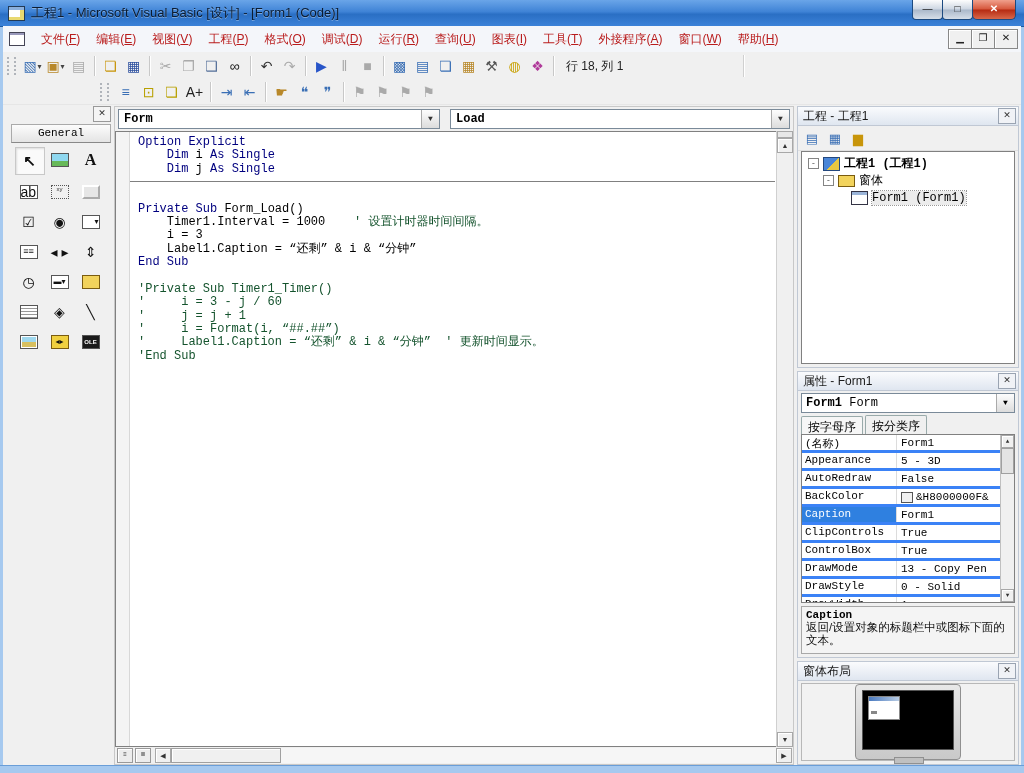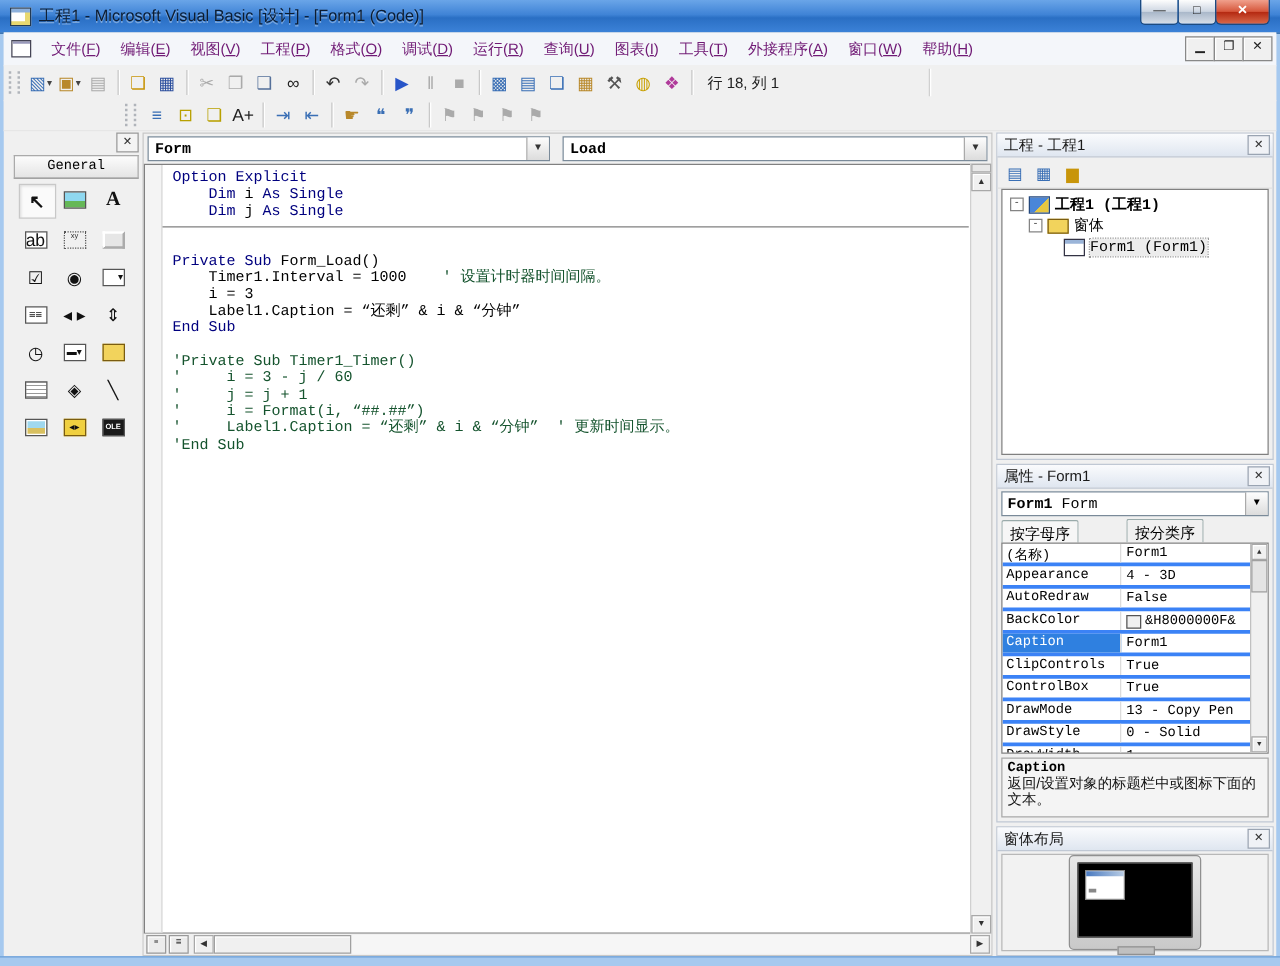--- a/index.html
+++ b/index.html
@@ -18,21 +18,21 @@
     background:linear-gradient(180deg,#fdfdfd,#cdd6e2 48%,#aab8ca 52%,#d6dee8);
     color:#222;font-size:10px;text-align:center;line-height:17px;border-radius:0 0 4px 4px;}
   .capbtn.close{width:42px;background:linear-gradient(180deg,#f0a08c,#d6573c 48%,#b52a12 52%,#d8684a);
     color:#fff;font-weight:bold;border-radius:0 0 5px 5px;}
   .client{position:absolute;top:26px;left:3px;width:1018px;height:740px;background:#f0f0f0;}
   
   .menubar{position:absolute;top:0;left:0;right:0;height:26px;background:#f4f6fa;
     border-bottom:1px solid #d8dce2;display:flex;align-items:center;}
   .mdi-icon{width:14px;height:12px;margin:0 8px 0 6px;background:#fff;border:1px solid #445;
     box-shadow:inset 0 2px 0 #99b;}
-  .menu-item{padding:4px 8px;color:#701a75;}
+  .menu-item{padding:4px 8px;color:#b91c1c;}
   .menu-item u{text-decoration:underline;}
   .mdi-btns{position:absolute;right:3px;top:3px;display:flex;}
   .mdi-btn{width:22px;height:18px;border:1px solid #888;margin-left:-1px;background:#f0f0f0;
     text-align:center;line-height:16px;font-size:10px;color:#222;box-shadow:inset 1px 1px 0 #fff;}
   
   .toolbar{position:absolute;left:0;right:0;background:#f0f0f0;display:flex;align-items:center;}
   .toolbar1{top:26px;height:28px;border-bottom:1px solid #e0e0e0;}
   .toolbar2{top:54px;height:24px;padding-left:93px;border-bottom:1px solid #e6e6e6;}
   .grip{width:5px;height:18px;margin:0 5px 0 4px;border-left:2px dotted #b0b4ba;border-right:2px dotted #b0b4ba;}
   .tbtn{height:22px;min-width:23px;display:flex;align-items:center;justify-content:center;position:relative;}
@@ -118,21 +118,21 @@
   .ticon.icon-project{background:linear-gradient(135deg,#4a86d8 55%,#e8c840 45%);border:1px solid #24487e;}
   .ticon.icon-folder{background:#f2d35c;border:1px solid #7a5c10;height:10px;}
   .ticon.icon-form{background:#fff;border:1px solid #334;box-shadow:inset 0 3px 0 #9ab4d8;}
   .tlabel.bold{font-weight:bold;}
   .tlabel.selected{background:#ececec;outline:1px dotted #999;}
   
   .props{top:345px;height:287px;}
   .prop-combo{margin:2px 3px;height:20px;border:1px solid #7a8a99;background:#fff;position:relative;
     font-family:"Liberation Mono",monospace;font-size:12px;line-height:18px;padding-left:4px;box-sizing:border-box;}
   .prop-combo b{font-weight:bold;}
-  .ptabs{display:flex;padding-left:3px;height:19px;gap:36px;}
+  .ptabs{display:flex;padding-left:3px;height:19px;}
   .ptab{border:1px solid #9aa;border-bottom:none;background:#f0f0f0;padding:2px 6px 0 6px;margin-right:2px;
     border-radius:2px 2px 0 0;font-size:12px;}
   .ptab.active{background:#f6f6f6;position:relative;top:1px;}
   .pgrid{position:absolute;left:3px;right:3px;top:62px;bottom:54px;background:#fff;border:1px solid #808080;
     font-family:"Liberation Mono",monospace;font-size:11px;overflow:hidden;}
   .prow{height:15px;display:flex;border-bottom:3px solid #3b82f6;}
   .pname{width:95px;padding:1px 0 0 3px;border-right:1px solid #dcdcdc;box-sizing:border-box;white-space:pre;overflow:hidden;}
   .pval{flex:1;padding:1px 0 0 4px;white-space:pre;display:flex;align-items:center;overflow:hidden;}
   .prow.sel .pname{background:#2f80e0;color:#fff;}
   .swatch{width:10px;height:9px;border:1px solid #555;background:#f0f0f0;display:inline-block;margin-right:3px;}
@@ -449,21 +449,21 @@
         <span class="ptab" data-name="tab-categorized">按分类序</span>
       </div>
     <div class="pgrid" data-name="property-grid">
       <div id="prows" data-name="property-rows" style="margin-right:13px;">
           <div class="prow" data-name="property-row">
             <span class="pname" data-name="property-name">(名称)</span>
             <span class="pval" data-name="property-value">Form1</span>
           </div>
           <div class="prow" data-name="property-row">
             <span class="pname" data-name="property-name">Appearance</span>
-            <span class="pval" data-name="property-value">4 - 3D</span>
+            <span class="pval" data-name="property-value">5 - 3D</span>
           </div>
           <div class="prow" data-name="property-row">
             <span class="pname" data-name="property-name">AutoRedraw</span>
             <span class="pval" data-name="property-value">False</span>
           </div>
           <div class="prow" data-name="property-row">
             <span class="pname" data-name="property-name">BackColor</span>
             <span class="pval" data-name="property-value"><span class="swatch" data-name="color-swatch-icon" style="background: rgb(240, 240, 240);"></span>&amp;H8000000F&amp;</span>
           </div>
           <div class="prow sel" data-name="property-row">

